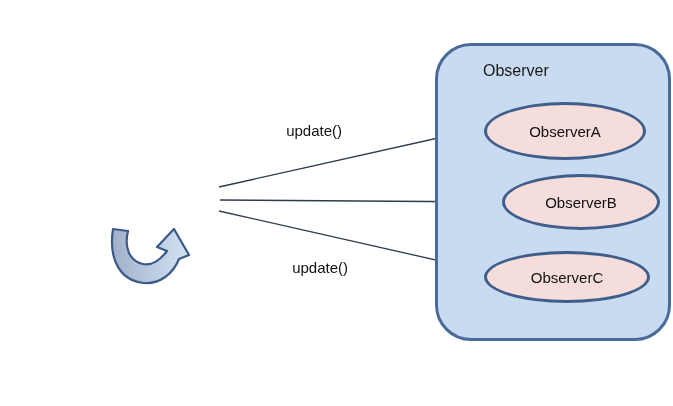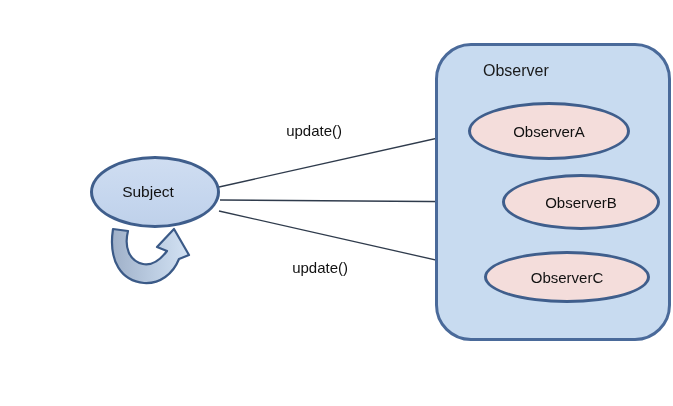--- a/index.html
+++ b/index.html
@@ -45,21 +45,21 @@
     left:50px;top:156px;width:130px;height:72px;
     background:linear-gradient(180deg,#cfddf1 0%,var(--subject-fill,#c5d6ee) 60%,#bfd1ea 100%);
     border:3px solid var(--shape-border,#3f5e8c);
     padding-right:14px;
     font-size:15.5px;
   }
   .observer-ellipse{
     background:var(--observer-fill,#f4dddb);
     border:3px solid var(--shape-border,#3f5e8c);
   }
-  .obs-a{left:428px;top:102px;width:162px;height:58px;justify-content:center;}
+  .obs-a{left:444px;top:102px;width:162px;height:58px;justify-content:center;}
   .obs-b{left:462px;top:174px;width:158px;height:56px;}
   .obs-c{left:444px;top:251px;width:166px;height:52px;}
   .edge-label{
     position:absolute;
     width:84px;text-align:right;
     font-size:15px;color:#111;
   }
   .edge-label.top{left:218px;top:122px;}
   .edge-label.bottom{left:224px;top:259px;}
   .caption{
@@ -98,23 +98,20 @@
              L 117,247
              L 127,251
              C 121,259 112,266 103,264
              C 89,261 84,247 88,231
              Z" fill="url(#loopGrad)" stroke="#3b5a87" stroke-width="2.2" stroke-linejoin="round"></path>
   </svg>
 
   <div class="observer-container"></div>
   <div class="container-label">Observer</div>
 
-  <div class="ellipse subject-ellipse">
-    <span>Subject</span>
-  </div>
 
   <div class="ellipse observer-ellipse obs-a">
     <span>ObserverA</span>
   </div>
   <div class="ellipse observer-ellipse obs-c">
     <span>ObserverC</span>
   </div>
   <div class="ellipse observer-ellipse obs-b">
     <span>ObserverB</span>
   </div>

